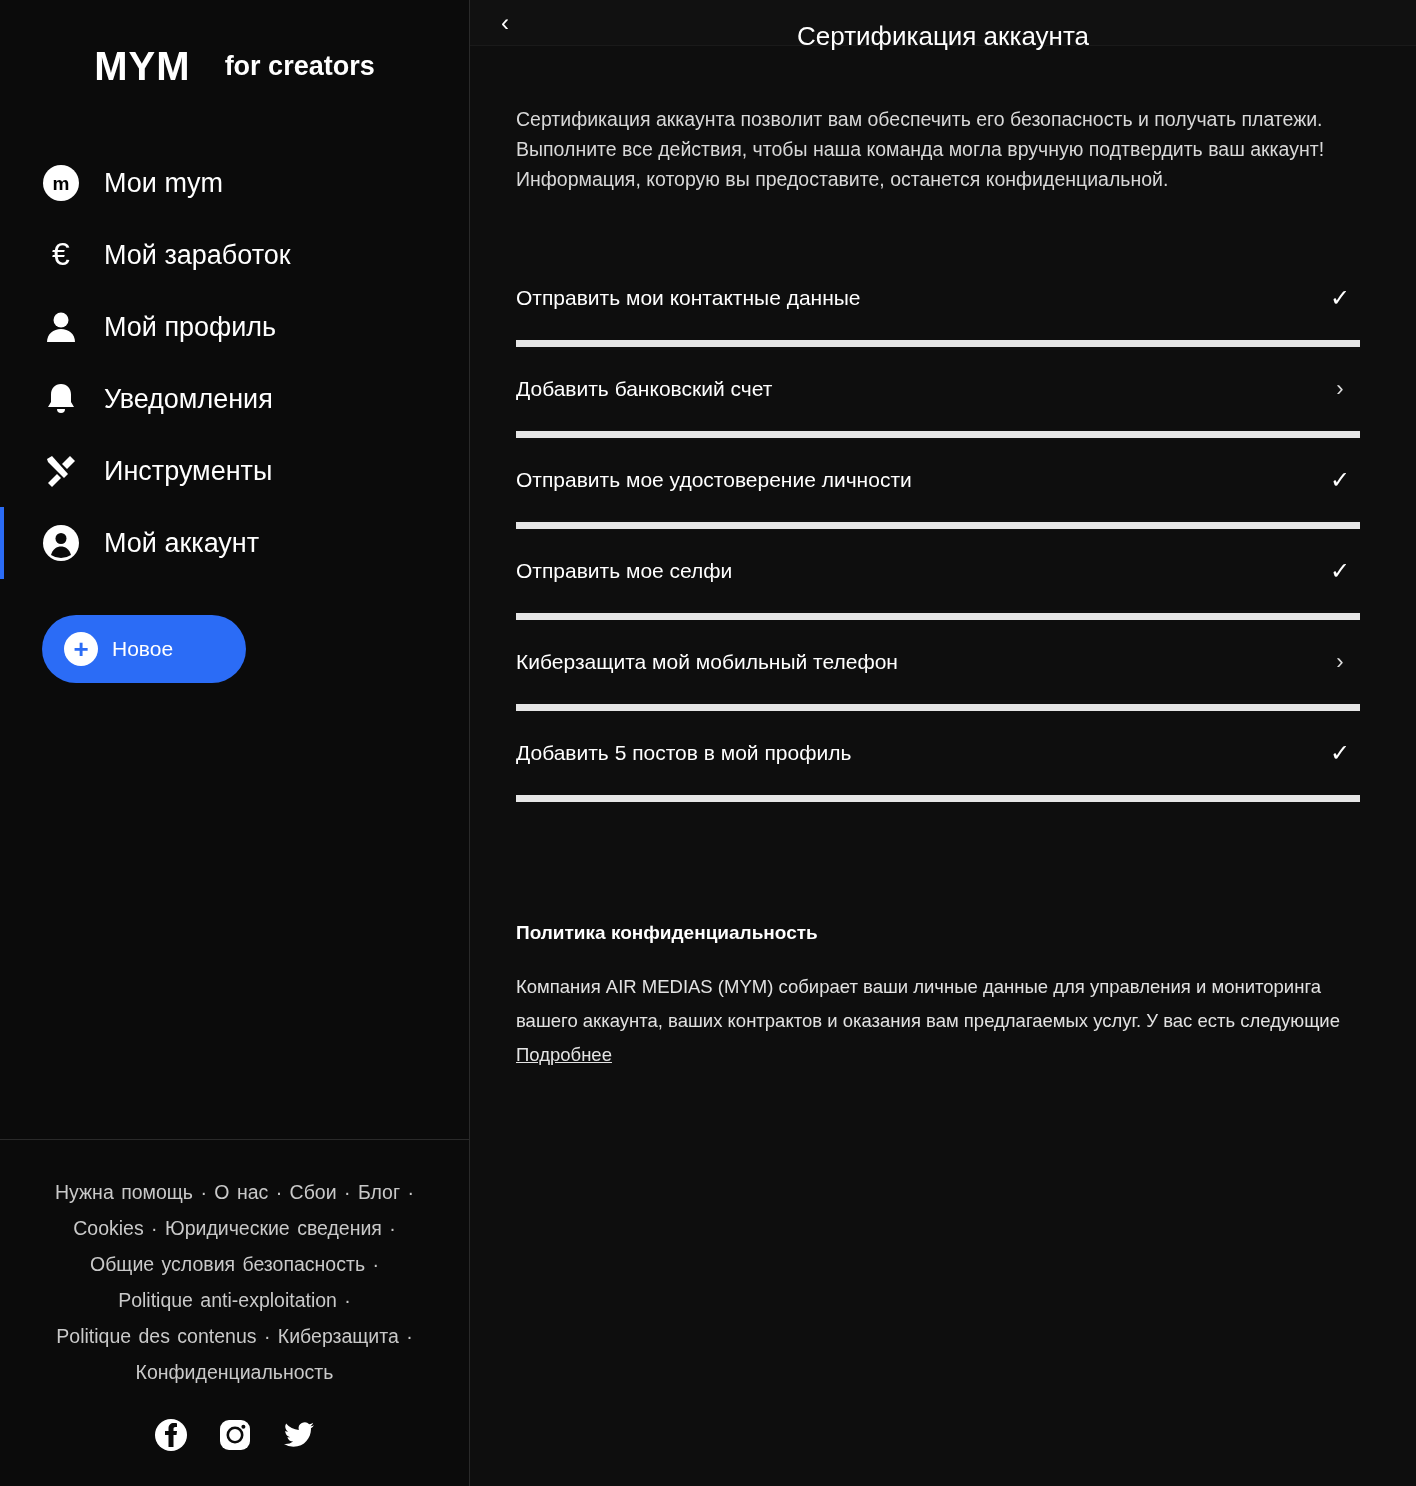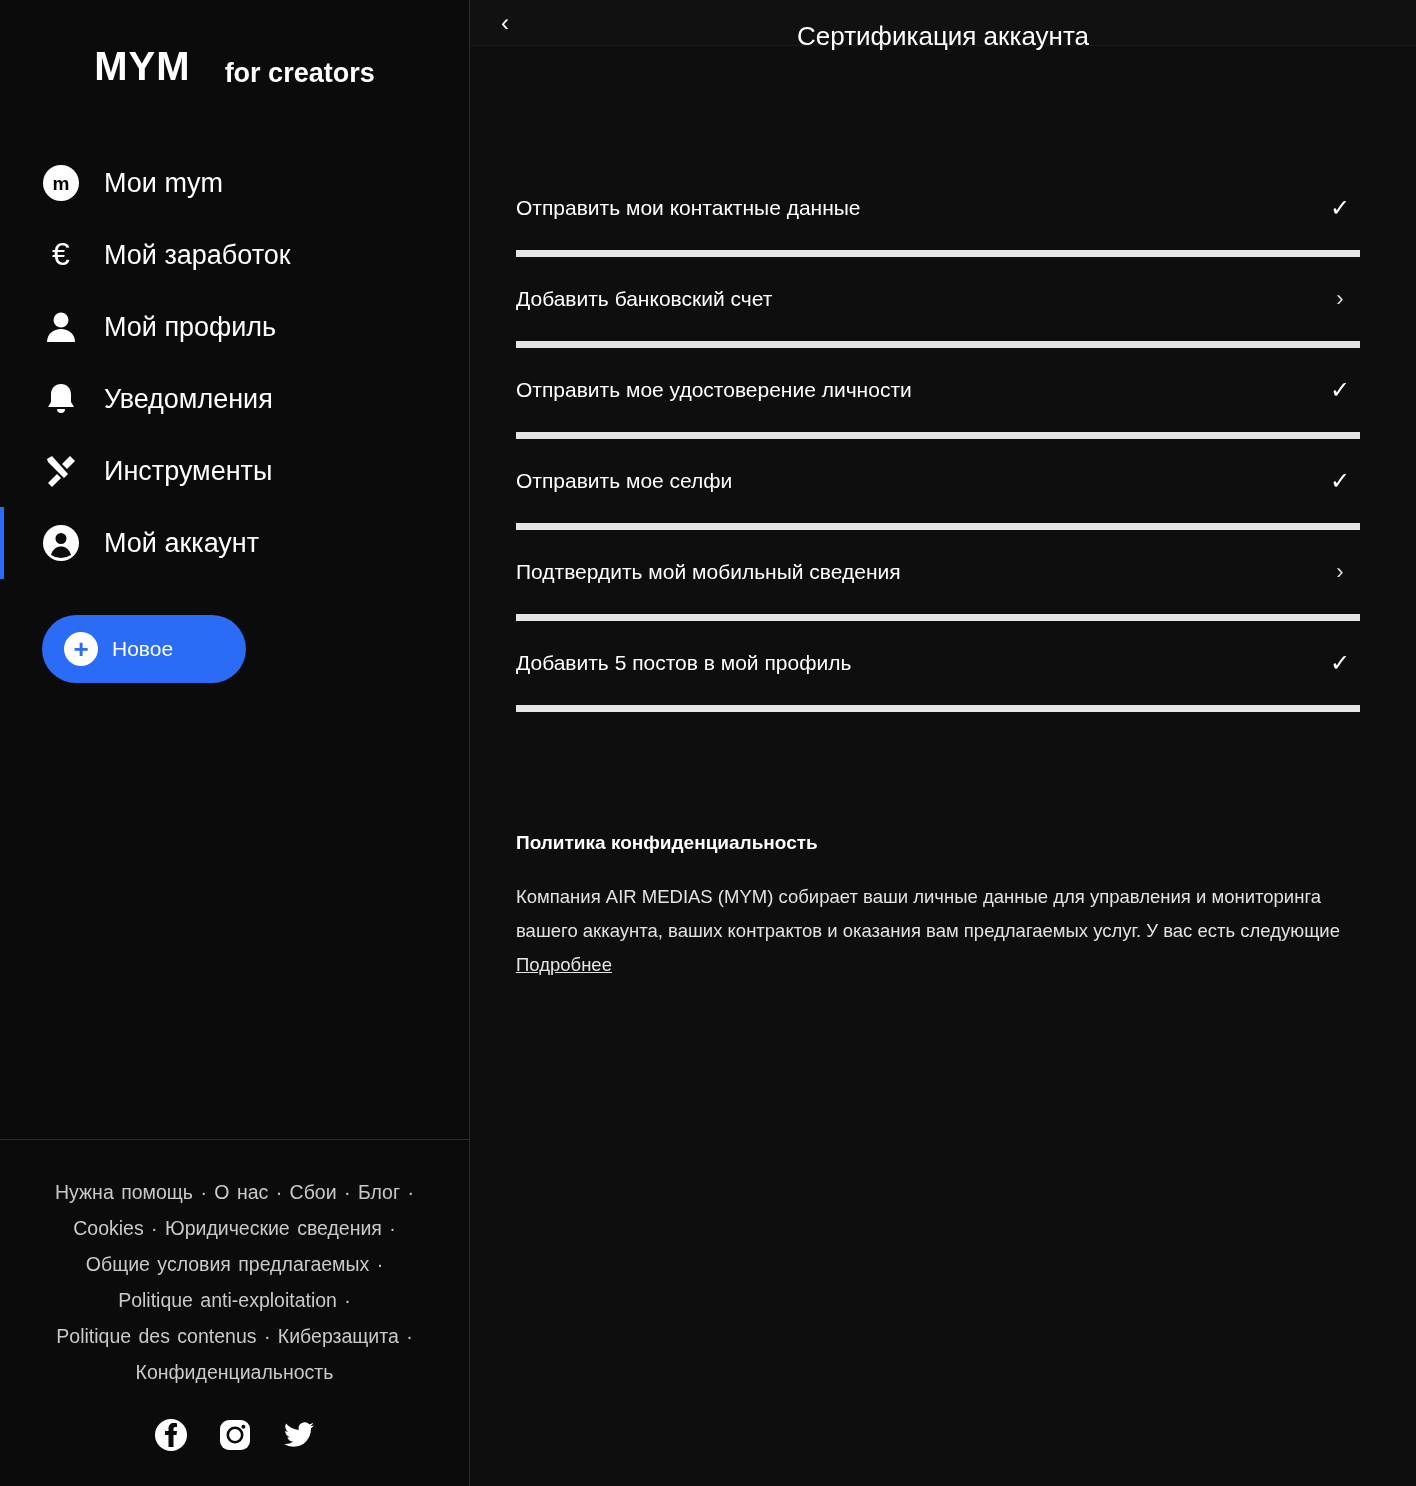--- a/index.html
+++ b/index.html
@@ -24,21 +24,21 @@
     background: #0b0b0b;
     border-right: 1px solid #2a2a2a;
     display: flex;
     flex-direction: column;
     position: relative;
   }
   .brand {
     padding: 44px 0 0 0;
     text-align: center;
     display: flex;
-    align-items: flex-end;
+    align-items: center;
     justify-content: center;
     gap: 26px;
   }
   .brand-mym {
     font-size: 40px;
     font-weight: bold;
     letter-spacing: 1px;
     color: #fff;
   }
   .brand-sub {
@@ -309,21 +309,21 @@
       <span class="plus-circle">+</span>
       <span>Новое</span>
     </button>
 
     <div class="sidebar-spacer"></div>
 
     <div class="footer">
       <div class="footer-links">
         <div>Нужна помощь · О нас · Сбои · Блог ·</div>
         <div>Cookies · Юридические сведения ·</div>
-        <div>Общие условия предлагаемых ·</div>
+        <div>Общие условия безопасность ·</div>
         <div>Politique anti-exploitation ·</div>
         <div>Politique des contenus · Киберзащита ·</div>
         <div>Конфиденциальность</div>
       </div>
       <div class="social">
         <span>
           <svg width="34" height="34" viewBox="0 0 34 34">
               <circle cx="17" cy="17" r="16" fill="#fff"></circle>
               <path d="M19.5 17h3l.5-4h-3.5v-2c0-1.2.4-2 2-2H23V5.3C22.6 5.2 21.3 5 19.8 5c-3.1 0-5.3 1.9-5.3 5.4V13H11v4h3.5v12h5z" fill="#0b0b0b"></path>
             </svg>
@@ -347,20 +347,21 @@
 
   <section class="main">
 
     <div class="topbar">
       <span class="back-btn">‹</span>
       <span class="topbar-title">Сертификация аккаунта</span>
     </div>
 
     <div class="content">
 
+      <p class="intro">Сертификация аккаунта позволит вам обеспечить его безопасность и получать платежи. Выполните все действия, чтобы наша команда могла вручную подтвердить ваш аккаунт! Информация, которую вы предоставите, останется конфиденциальной.</p>
 
       <div class="steps">
 
         <div class="step">
           <span class="step-label">Отправить мои контактные данные</span>
           <span class="step-mark">✓</span>
         </div>
 
         <div class="step">
           <span class="step-label">Добавить банковский счет</span>
@@ -371,21 +372,21 @@
           <span class="step-label">Отправить мое удостоверение личности</span>
           <span class="step-mark">✓</span>
         </div>
 
         <div class="step">
           <span class="step-label">Отправить мое селфи</span>
           <span class="step-mark">✓</span>
         </div>
 
         <div class="step">
-          <span class="step-label">Подтвердить мой мобильный сведения</span>
+          <span class="step-label">Киберзащита мой мобильный телефон</span>
           <span class="step-mark chev">›</span>
         </div>
 
         <div class="step">
           <span class="step-label">Добавить 5 постов в мой профиль</span>
           <span class="step-mark">✓</span>
         </div>
 
       </div>
 

